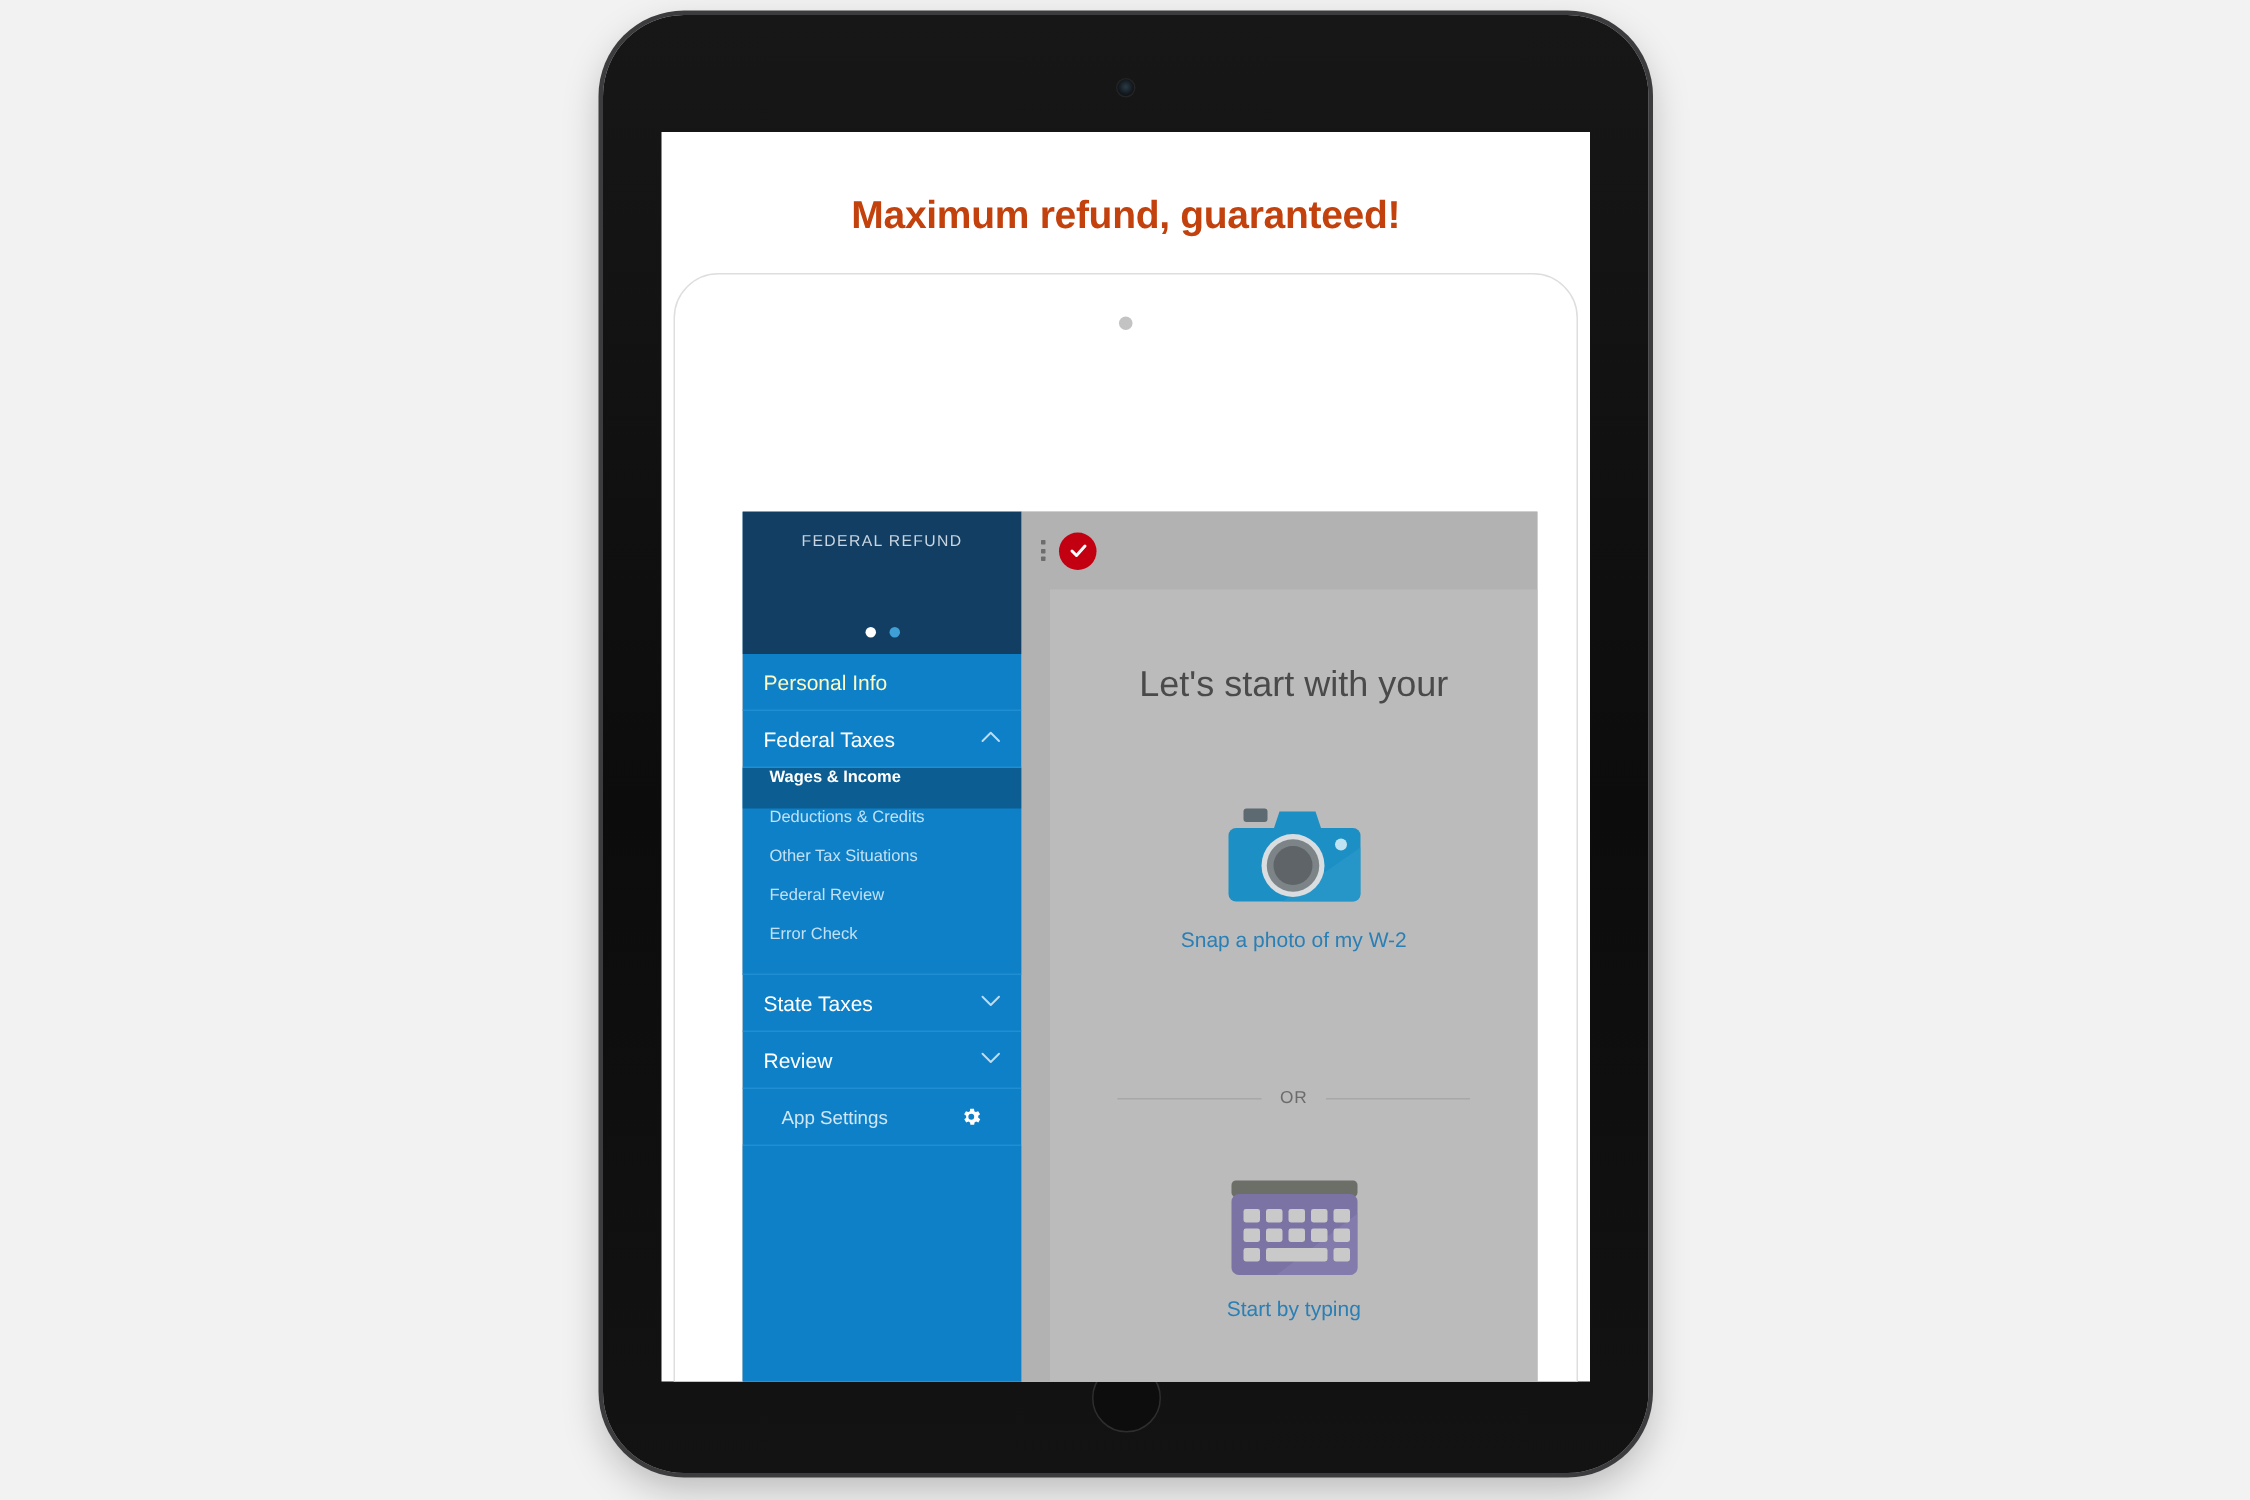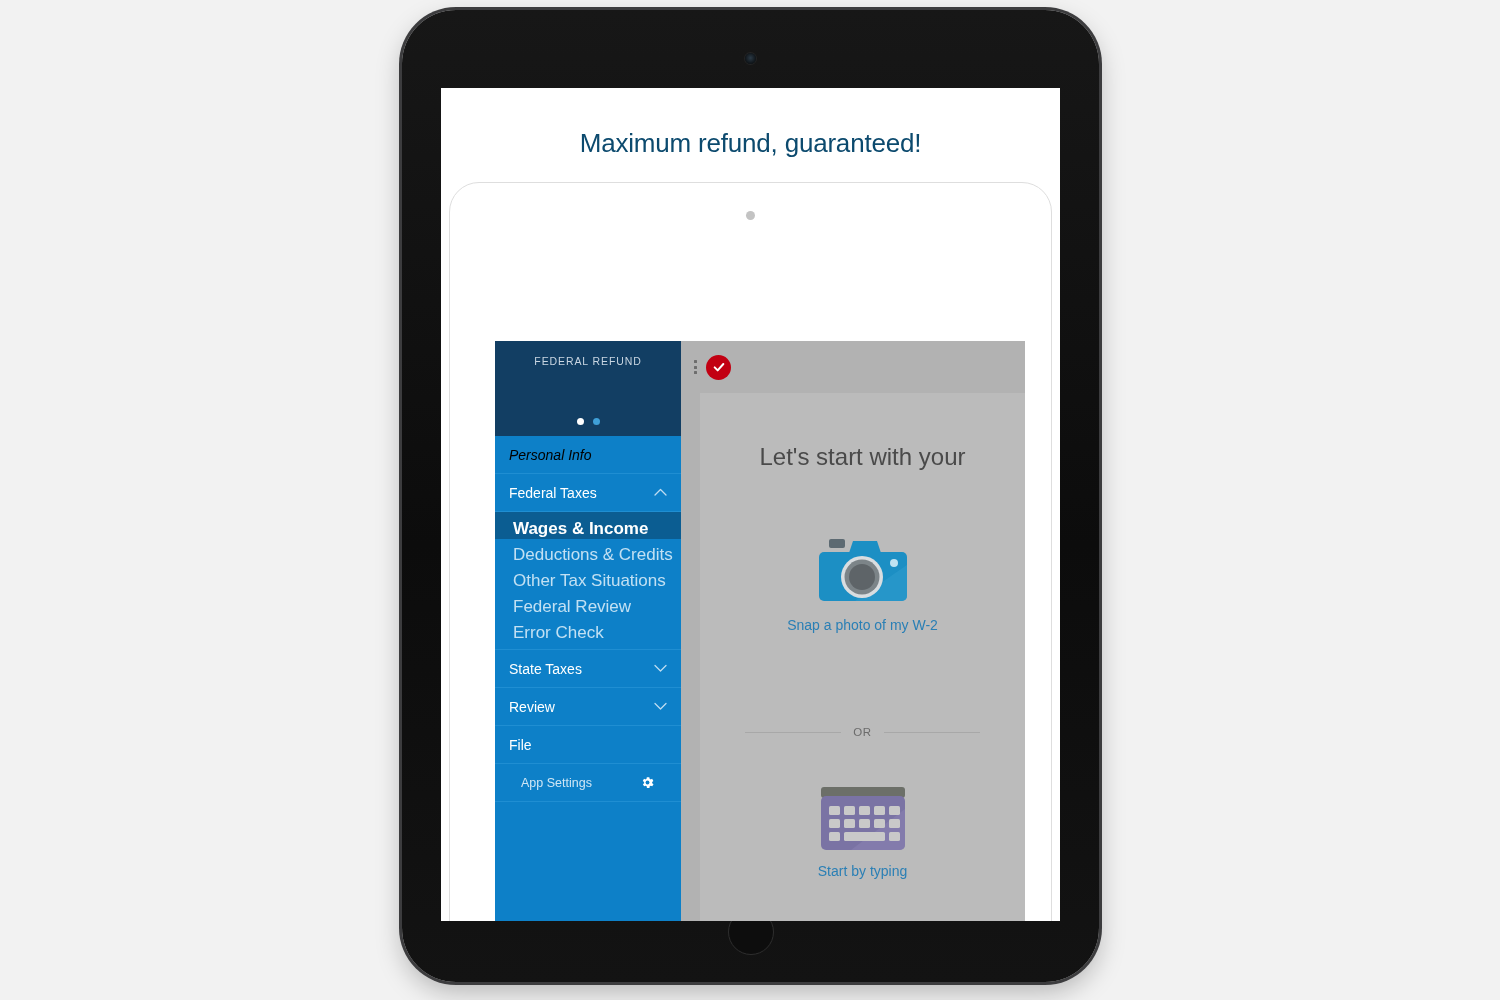--- a/index.html
+++ b/index.html
@@ -41,23 +41,23 @@
     position: absolute;
     left: 39px; top: 78px;
     width: 619px; height: 833px;
     background: #ffffff;
     overflow: hidden;
   }
 
   .promo-title {
     position: absolute; top: 40px; left: 0; width: 100%;
     text-align: center;
-    color: #0c4a6e;
+    color: #c2410c;
     font-size: 26px;
-    font-weight: normal;
+    font-weight: bold;
     letter-spacing: -0.2px;
   }
 
   
   .inner-device {
     position: absolute;
     left: 8px; top: 94px;
     width: 603px; height: 760px;
     background: #ffffff;
     border: 1.6px solid #dedede;
@@ -123,30 +123,30 @@
   .nav-item {
     height: 38px;
     display: flex; align-items: center;
     padding: 0 14px;
     color: #cfe6f5;
     font-size: 14px;
     border-bottom: 1px solid #1f8ed2;
     justify-content: space-between;
   }
   .nav-item.top-level { color: #ffffff; text-align: right; }
-  .nav-item.muted { color: #000000; font-style: italic; }
+  .nav-item.muted { color: #fef9c3; }
   .chev { font-size: 11px; color: #bedcf1; line-height: 1; }
 
   .sub-list { background: #0d80c8; }
   .sub-item {
     height: 26px;
-    display: flex; align-items: flex-end;
+    display: flex; align-items: flex-start;
     padding-left: 18px;
     color: #c2e0f3;
-    font-size: 17px;
+    font-size: 11px;
   }
   .sub-item.active {
     background: #0b5d92;
     color: #ffffff;
     font-weight: bold;
     height: 27px;
   }
   .sub-divider { height: 1px; background: #1f8ed2; margin-top: 6px; }
 
   .settings-row {
@@ -286,23 +286,20 @@
 
             <div class="nav-item top-level">
               <span>Review</span>
               <span class="chev">
                 <svg width="13" height="8" viewBox="0 0 13 8" aria-hidden="true">
                   <path d="M1 1.5 L6.5 7 L12 1.5" fill="none" stroke="#bedcf1" stroke-width="1.3" stroke-linecap="round" stroke-linejoin="round"></path>
                 </svg>
               </span>
             </div>
 
-            <div class="nav-item top-level">
-              <span>File</span>
-            </div>
 
             <div class="settings-row">
               <span>App Settings</span>
               <span class="gear">
                 <svg width="15" height="15" viewBox="0 0 24 24" aria-hidden="true">
                   <path fill="#ffffff" d="M19.4 13a7.6 7.6 0 0 0 0-2l2-1.6-2-3.4-2.4 1a7.5 7.5 0 0 0-1.7-1l-.4-2.6h-4l-.4 2.6c-.6.2-1.2.6-1.7 1l-2.4-1-2 3.4L6.6 11a7.6 7.6 0 0 0 0 2l-2 1.6 2 3.4 2.4-1c.5.4 1.1.8 1.7 1l.4 2.6h4l.4-2.6c.6-.2 1.2-.6 1.7-1l2.4 1 2-3.4-2-1.6z"></path>
                   <circle cx="12" cy="12" r="3.1" fill="#0d80c8"></circle>
                 </svg>
               </span>
             </div>

